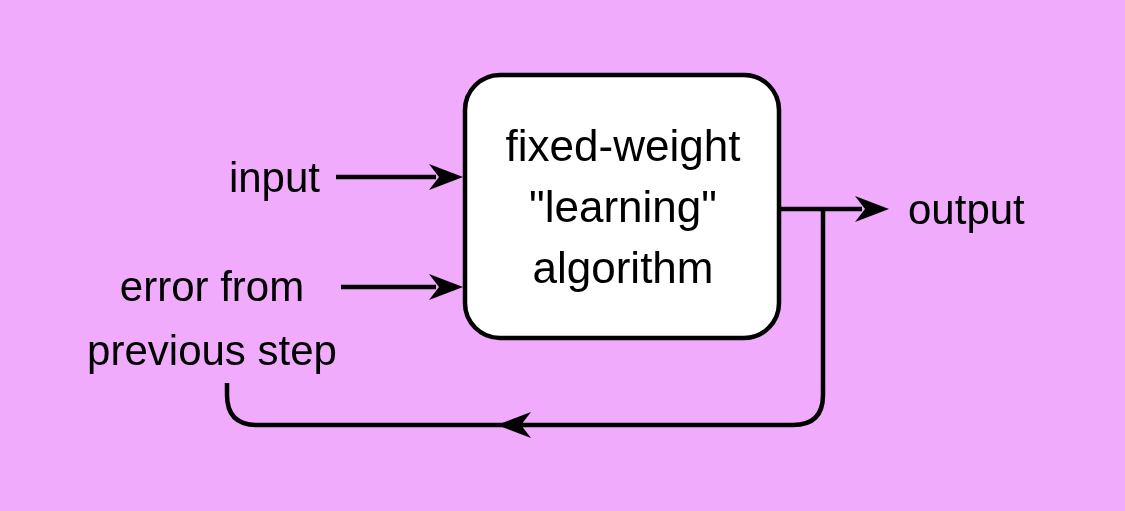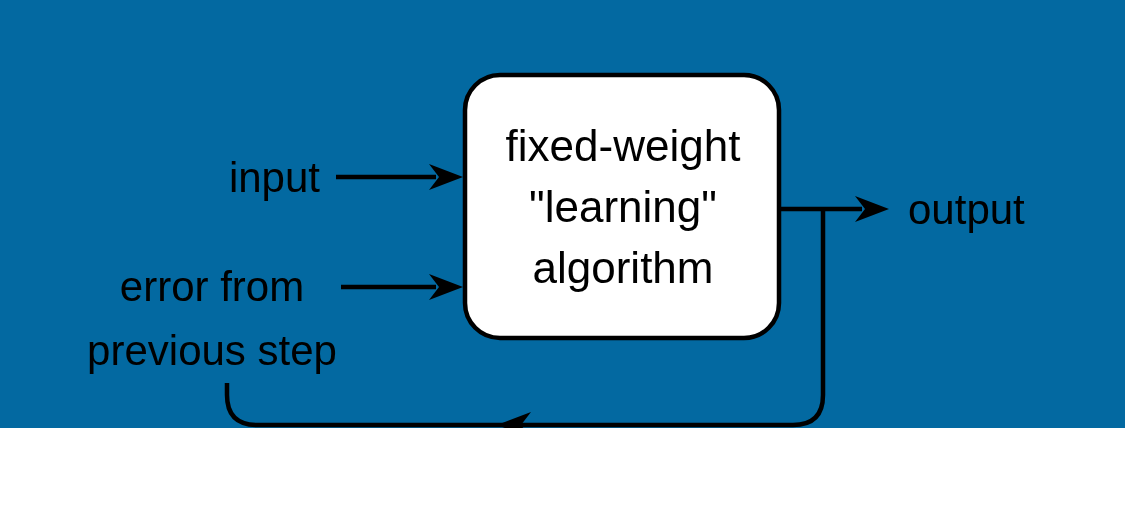--- a/index.html
+++ b/index.html
@@ -3,22 +3,22 @@
 <meta charset="utf-8">
 <style>
   html, body {
     margin: 0;
     padding: 0;
     background: #ffffff;
   }
   .stage {
     position: relative;
     width: 1125px;
-    height: 428px;
-    background: #0369a1;
+    height: 511px;
+    background: #f0abfc;
     overflow: hidden;
   }
   svg {
     display: block;
   }
   .diagram-text {
     font-family: "Liberation Sans", sans-serif;
     font-weight: 300;
     fill: #000000;
   }

